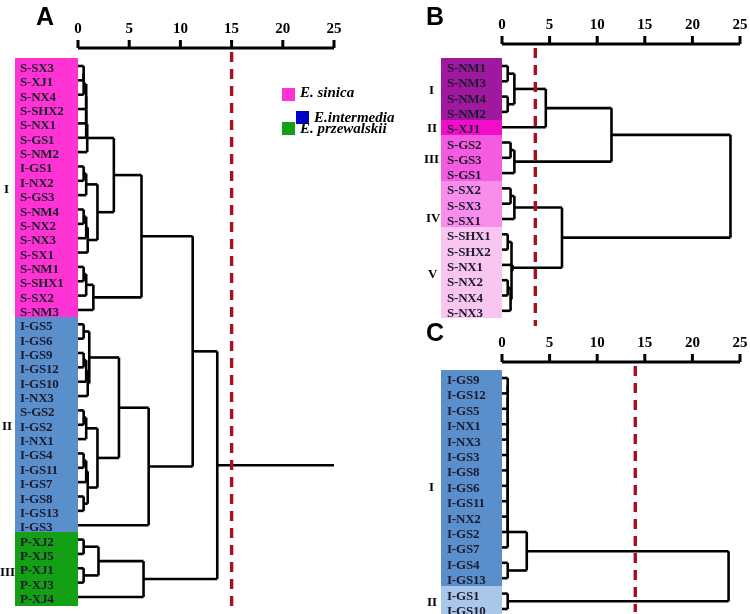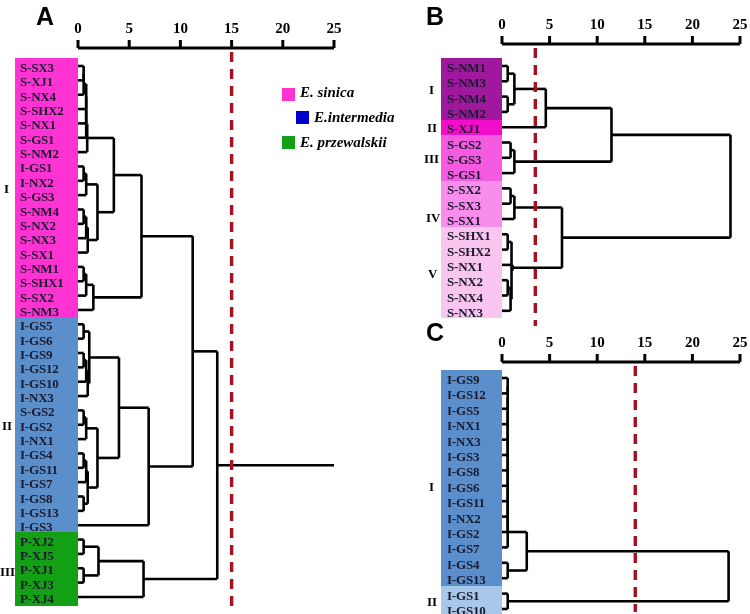--- a/index.html
+++ b/index.html
@@ -392,17 +392,17 @@
 
 <div id="legend" style="position: absolute;">
     <div class="legend-item" style="left:282px;top:84px;align-items:flex-end;">
       <span class="legend-sw" style="background:#FF33D4;"></span>
       <span class="legend-tx">E. sinica</span>
     </div>
     <div class="legend-item" style="left:296px;top:109px;">
       <span class="legend-sw" style="background:#0000CC;"></span>
       <span class="legend-tx">E.intermedia</span>
     </div>
-    <div class="legend-item" style="left:282px;top:134px;">
+    <div class="legend-item" style="left:282px;top:120px;">
       <span class="legend-sw" style="background:#14A014;"></span>
       <span class="legend-tx">E. przewalskii</span>
     </div>
   </div>
 
 </body></html>

